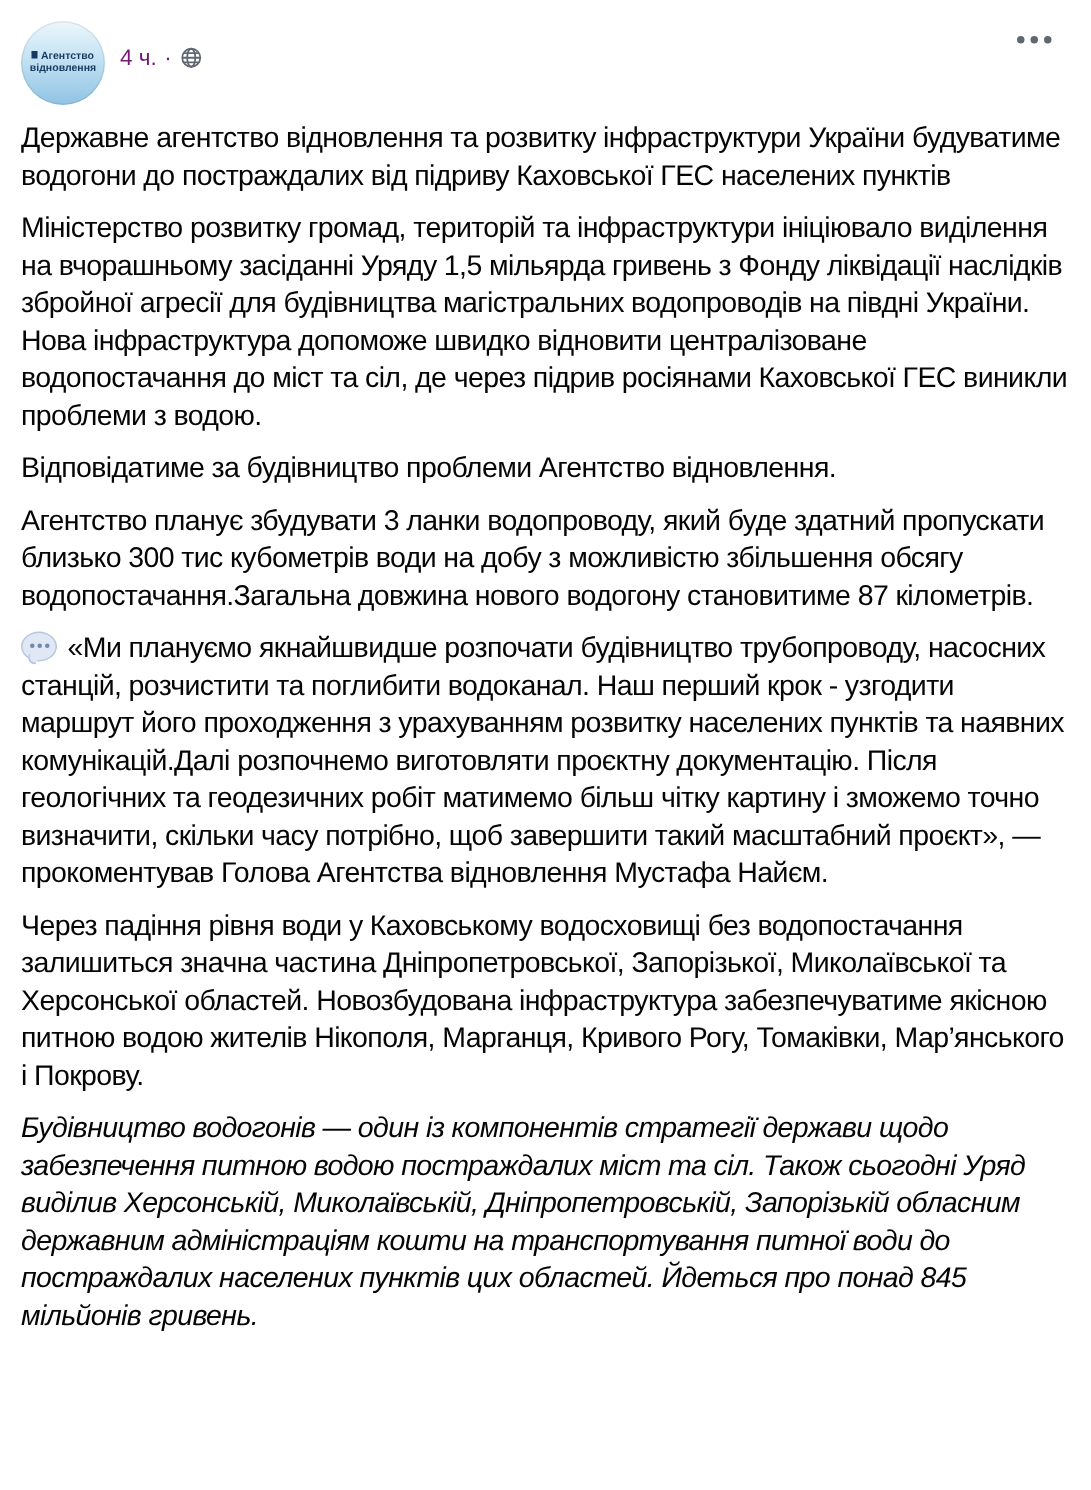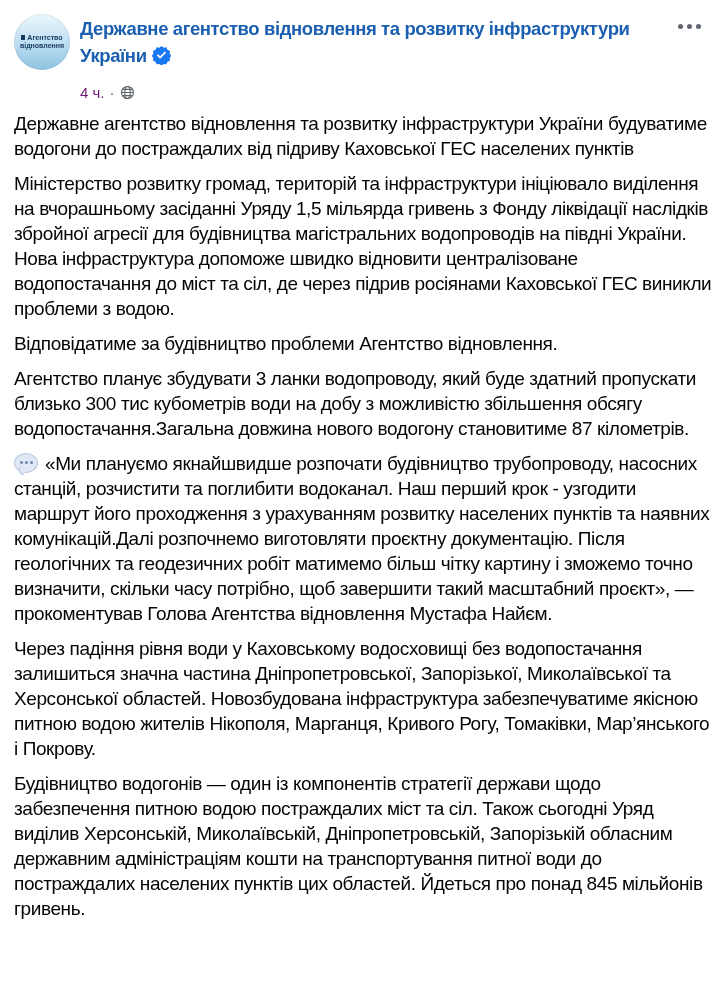--- a/index.html
+++ b/index.html
@@ -30,21 +30,21 @@
   .meta .sep{margin:0 1px;}
   .menu{position:absolute;right:2px;top:14px;display:flex;gap:4px;padding:10px;cursor:pointer;}
   .menu .dot{width:5px;height:5px;border-radius:50%;background:#606770;}
 
   
   .body{padding:8px 0 18px;}
   .body p{
     margin:0 0 10px;color:#050505;
     font-size:19px;line-height:25px;letter-spacing:-0.4px;
   }
-  .body p:last-child{margin-bottom:4px;}
+  .body p:last-child{margin-bottom:4px;font-style:italic;}
 
   
   .speech-emoji{
     position:relative;display:inline-block;width:22px;height:18px;
     background:#dfe8f4;border:1px solid #b7c7dd;border-radius:50%;
     margin-right:7px;vertical-align:-3px;
   }
   .speech-emoji i{
     position:absolute;left:50%;top:50%;width:3px;height:3px;margin:-2px 0 0 -1.5px;
     border-radius:50%;background:#7089ad;
@@ -66,26 +66,20 @@
     <div class="avatar">
       <div class="avatar-inner">
         <div>
           <span class="logo-mark"></span><span>Агентство</span>
         </div>
         <div>відновлення</div>
       </div>
     </div>
 
     <div class="header-text">
-      <div>
-        <a class="page-name">Державне агентство відновлення та розвитку інфраструктури України</a><svg class="badge" width="19" height="19" viewBox="0 0 512 512" aria-hidden="true">
-          <path fill="#1877f2" d="M256 0l59 45 73-10 29 68 68 29-10 73 45 60-45 60 10 73-68 29-29 68-73-10-59 45-59-45-73 10-29-68-68-29 10-73-45-60 45-60-10-73 68-29 29-68 73 10z"></path>
-          <path fill="#ffffff" d="M218 342l-86-86 32-32 54 54 130-130 32 32z"></path>
-        </svg>
-      </div>
       <div class="meta">
         <span>4 ч.</span>
         <span class="sep">·</span>
         <svg width="15" height="15" viewBox="0 0 16 16" aria-hidden="true">
           <g fill="none" stroke="#606770" stroke-width="1.25">
             <circle cx="8" cy="8" r="6.4"></circle>
             <ellipse cx="8" cy="8" rx="2.9" ry="6.4"></ellipse>
             <path d="M1.6 8h12.8M2.6 4.7h10.8M2.6 11.3h10.8"></path>
           </g>
         </svg>

